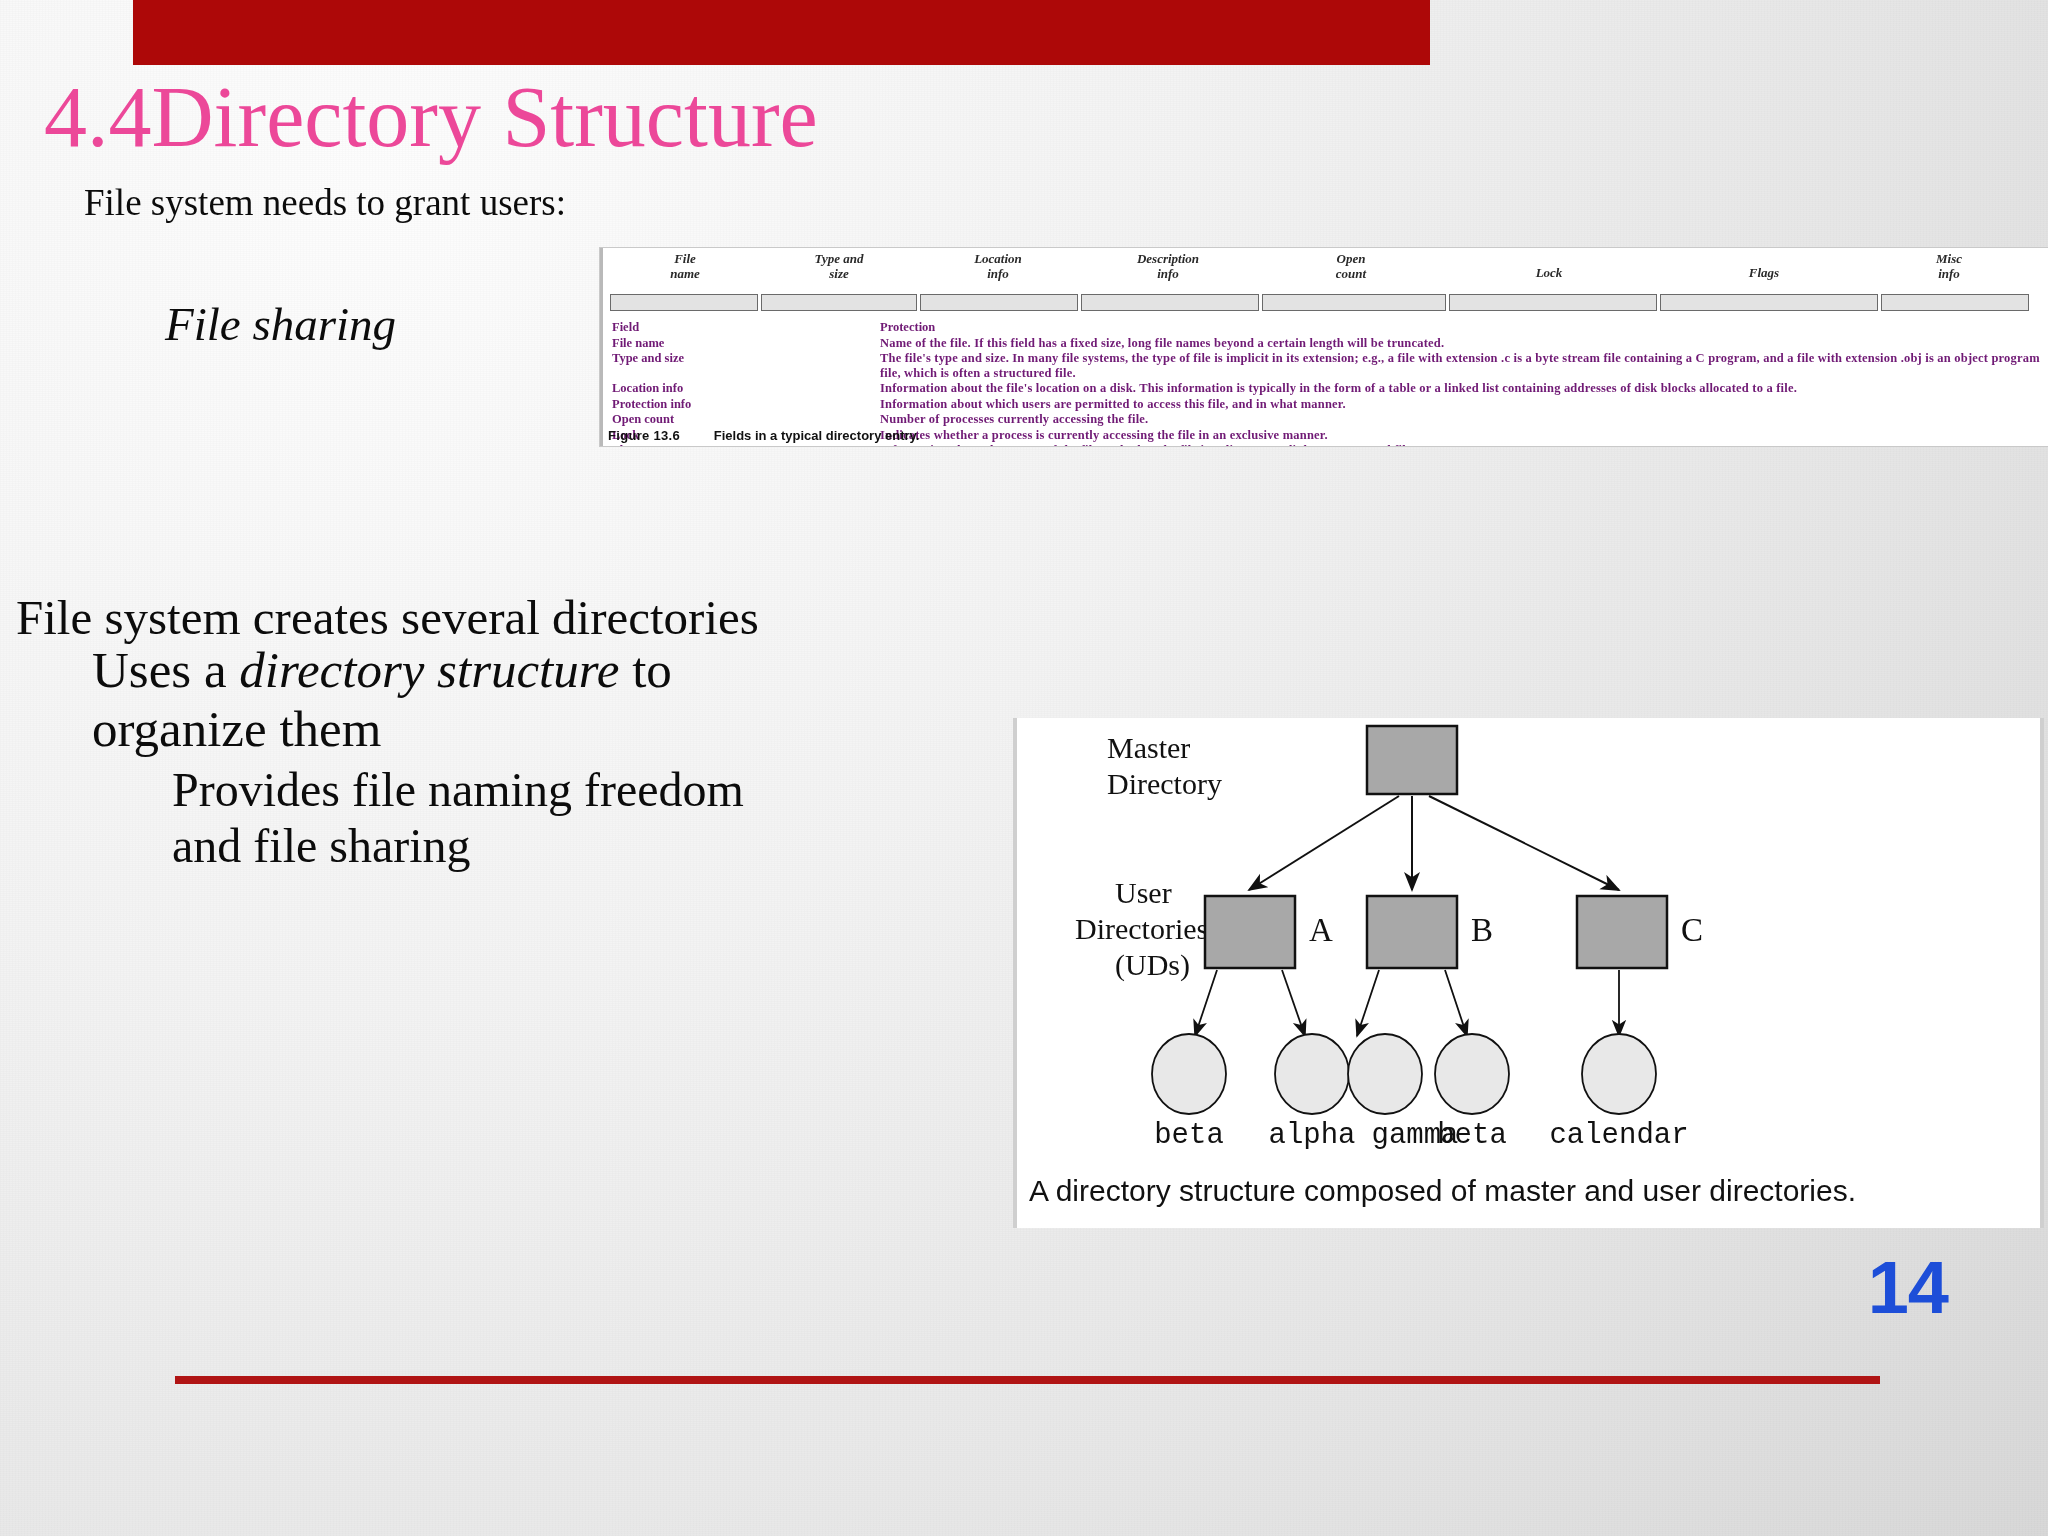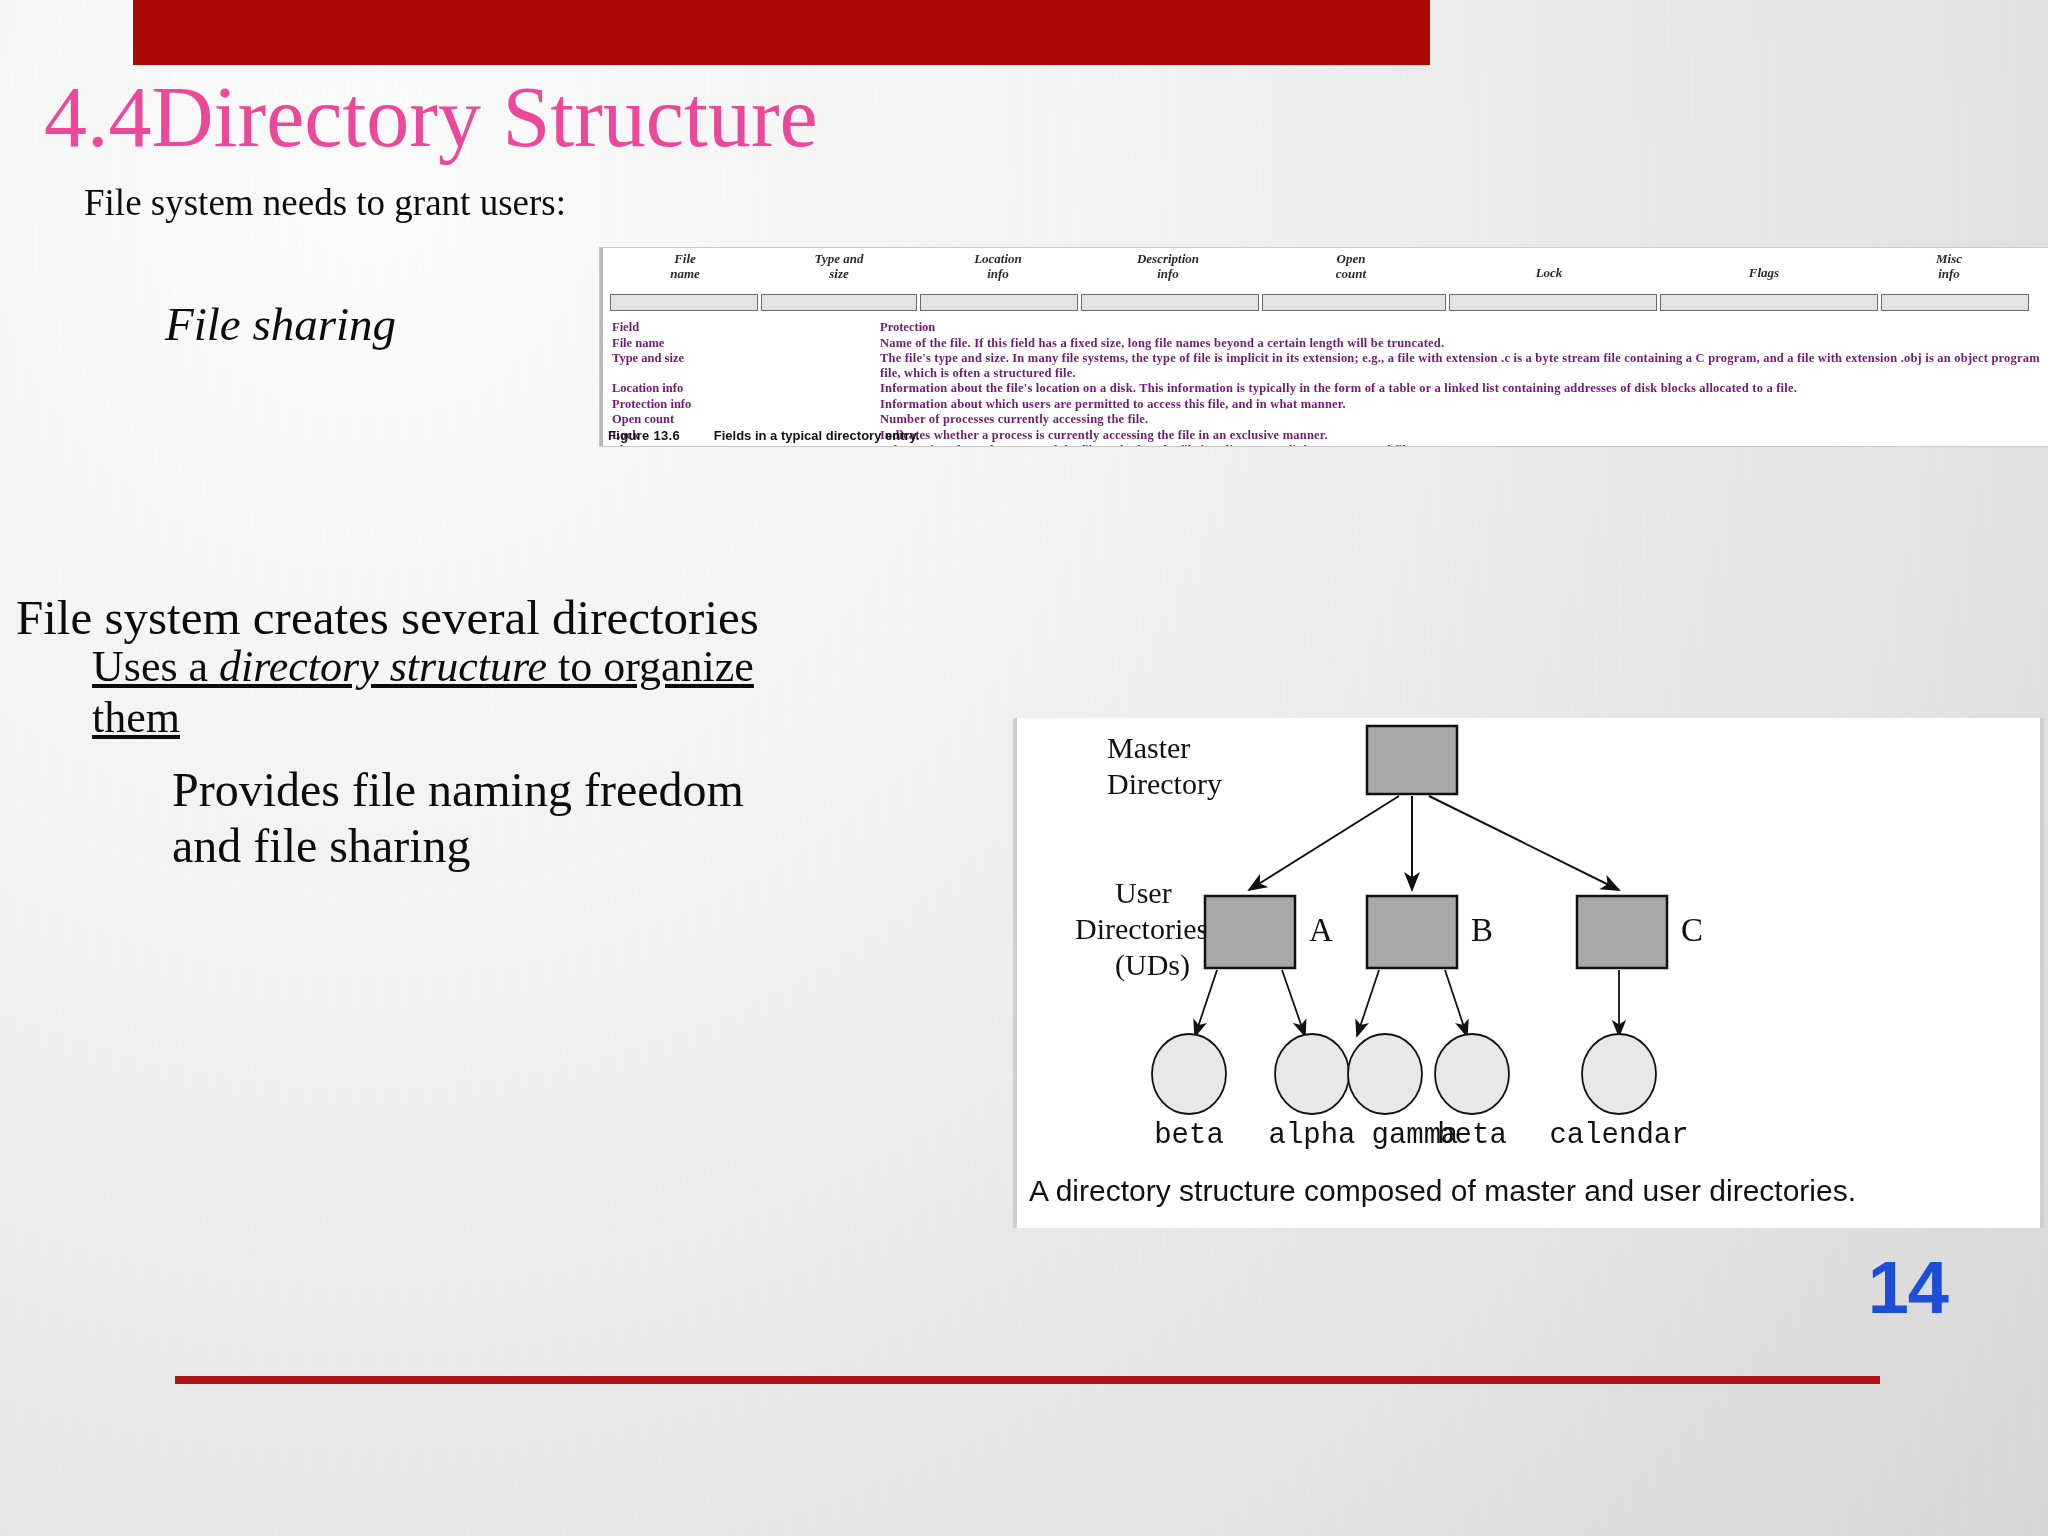--- a/index.html
+++ b/index.html
@@ -39,21 +39,21 @@
   .txt{color:#0c0c0c;}
   .lvl1{position:absolute;font-size:37px;line-height:1.14;}
   .lvl2{position:absolute;font-size:47px;line-height:1.14;font-style:italic;}
 
   #b-grant{left:84px;top:182px;}
   #b-naming{left:165px;top:240px;}
   #b-sharing{left:165px;top:298px;}
 
   
   #b-creates{position:absolute;left:16px;top:590px;font-size:49px;line-height:1.16;}
-  #b-uses{position:absolute;left:92px;top:641px;font-size:44px;line-height:1.16;width:700px;text-decoration:underline;}
+  #b-uses{position:absolute;left:92px;top:641px;font-size:51px;line-height:1.16;width:700px;}
   #b-provides{position:absolute;left:172px;top:762px;font-size:48px;line-height:1.16;width:620px;}
   .ital{font-style:italic;}
 
   
   .fig1{
     position:absolute;left:599px;top:247px;width:1449px;height:198px;
     background:#ffffff;border:1px solid #c9c9c9;
     overflow:hidden;
   }
   .f1-headrow{

